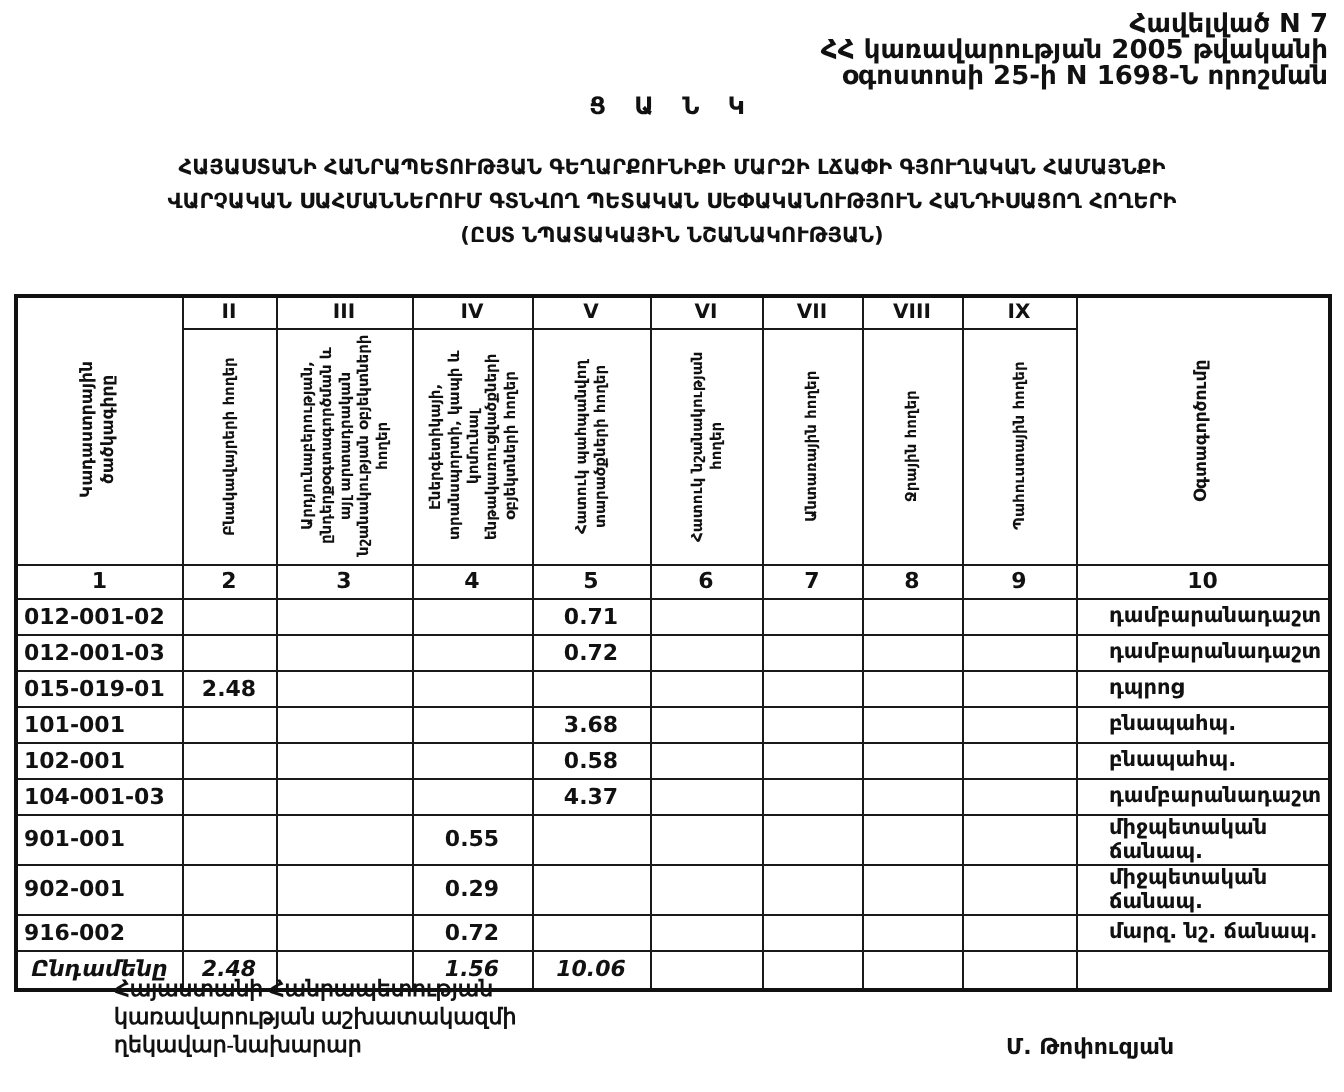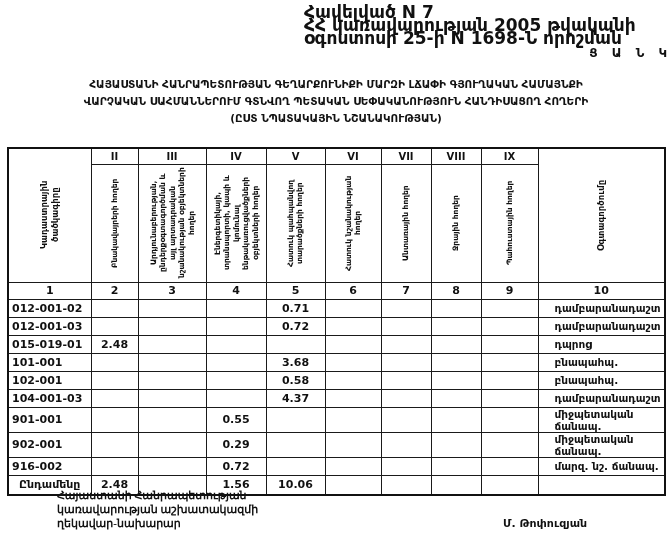--- a/index.html
+++ b/index.html
@@ -1,42 +1,42 @@
 <!DOCTYPE html>
 <html><head>
 <meta charset="utf-8">
 <style>
   * { margin:0; padding:0; box-sizing:border-box; }
   html,body { width:672px; height:546px; background:#fff; }
   body { position:relative; font-family:"DejaVu Sans", sans-serif; color:#111; font-weight:700; overflow:hidden; }
 
-  .appendix { position:absolute; top:6px; right:8px; width:360px; text-align:left;
-              font-size:17px; line-height:13px; }
-  .list-title { position:absolute; top:46px; left:0; width:100%; text-align:right;
+  .appendix { position:absolute; top:6px; right:8px; width:360px; text-align:right;
+              font-size:13px; line-height:13px; }
+  .list-title { position:absolute; top:46px; left:0; width:100%; text-align:center;
                 font-size:12px; letter-spacing:5px; }
   .doc-title { position:absolute; top:76px; left:0; width:100%; text-align:center;
                font-size:10.5px; line-height:17px; }
 
   .table-wrap { position:absolute; top:147px; left:7px; }
   table { border-collapse:collapse; table-layout:fixed; }
   td { border:1.5px solid #1a1a1a; text-align:center; vertical-align:middle;
        font-size:11px; overflow:hidden; }
   table { border:2px solid #111; }
 
   td.roman { height:16px; font-size:10px; }
   td.rothd { height:118px; padding:2px 0; vertical-align:middle; }
   .rot { writing-mode:vertical-rl; transform:rotate(180deg); margin:0 auto;
          font-size:7.5px; line-height:1.25; height:112px; font-weight:700;
          text-align:center; white-space:normal; }
   .rot.big { font-size:8.5px; }
   td.num { height:17px; }
   td.code { text-align:left; padding-left:3px; height:18px; font-size:11px; }
   td.v { height:18px; }
   td.use { text-align:left; padding-left:16px; font-size:10.5px; }
-  tr.total td { height:20px; }
+  tr.total td { height:20px;font-style:italic; }
 
   .footer-left { position:absolute; top:488px; left:57px; font-size:11px; line-height:14px;font-family:Liberation Serif, serif; }
   .signature { position:absolute; top:517px; left:503px; font-size:11px; }
 </style>
 </head>
 <body>
 
 <div class="appendix">
   <div>Հավելված N 7</div>
   <div>ՀՀ կառավարության 2005 թվականի</div>

